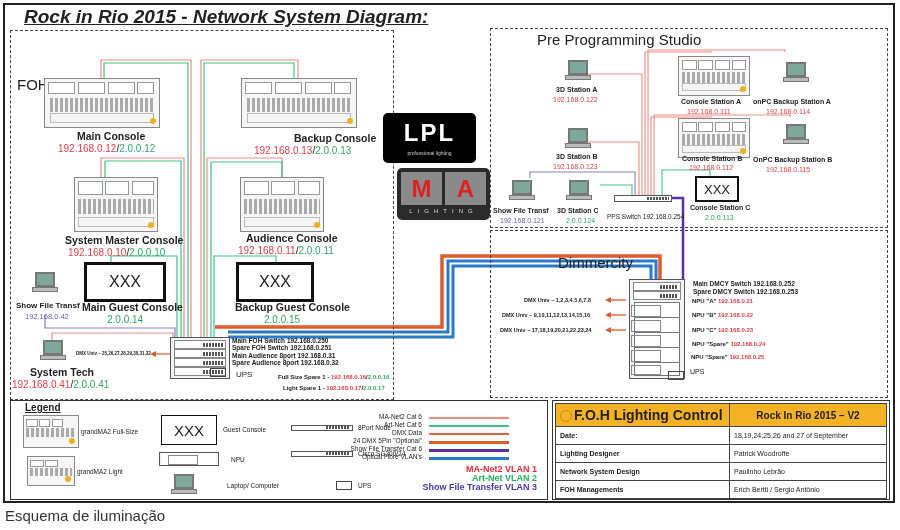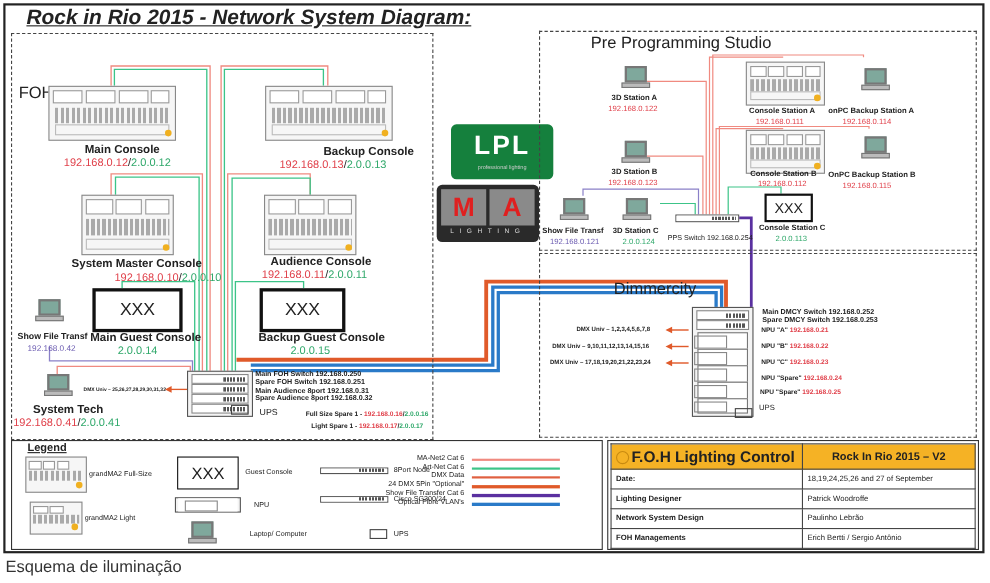--- a/index.html
+++ b/index.html
@@ -122,21 +122,21 @@
 
 <div class="console" style="left:74px;top:177px;width:84px;height:55px;">
   <div class="scr" style="left:3px;width:30%"></div>
     <div class="scr" style="left:36%;width:30%"></div>
     <div class="scr" style="left:70%;width:26%"></div>
   <div class="keys"></div>
     <div class="bot"></div>
     <div class="dot"></div>
 </div>
 <div class="lbl big" style="left:65px;top:234px;">System Master Console</div>
-<div class="ip" style="left:68px;top:247px;margin-left:36px;"><span class="red">192.168.0.10</span>/<span class="green">2.0.0.10</span></div>
+<div class="ip" style="left:68px;top:247px;"><span class="red">192.168.0.10</span>/<span class="green">2.0.0.10</span></div>
 
 <div class="console" style="left:240px;top:177px;width:84px;height:55px;">
   <div class="scr" style="left:3px;width:30%"></div>
     <div class="scr" style="left:36%;width:30%"></div>
     <div class="scr" style="left:70%;width:26%"></div>
   <div class="keys"></div>
     <div class="bot"></div>
     <div class="dot"></div>
 </div>
 <div class="lbl big" style="left:246px;top:232px;">Audience Console</div>
@@ -183,21 +183,21 @@
   <div>Main FOH Switch 192.168.0.250</div>
   <div>Spare FOH Switch 192.168.0.251</div>
   <div>Main Audience 8port 192.168.0.31</div>
   <div>Spare Audience 8port 192.168.0.32</div>
 </div>
 <div class="ups-box" style="left:210px;top:368px;"></div>
 <div class="lbl" style="left:236px;top:370px;font-weight:normal;font-size:8px;">UPS</div>
 <div class="lbl" style="left:278px;top:374px;font-size:6px;"><span>Full Size Spare 1 - </span><span class="red">192.168.0.16</span>/<span class="green">2.0.0.16</span></div>
 <div class="lbl" style="left:283px;top:385px;font-size:6px;"><span>Light Spare 1 - </span><span class="red">192.168.0.17</span>/<span class="green">2.0.0.17</span></div>
 
-<div class="logo" style="left:410px;top:113px;width:93px;height:50px;background:#15803d;">
+<div class="logo" style="left:383px;top:113px;width:93px;height:50px;background:#000000;">
   <div style="position:absolute;left:0;right:0;top:6px;text-align:center;color:#fff;font-size:24px;font-weight:bold;letter-spacing:2px;">LPL</div>
   <div style="position:absolute;left:0;right:0;top:37px;text-align:center;color:#ccc;font-size:5px;">professional lighting</div>
 </div>
 <div class="logo" style="left:397px;top:168px;width:93px;height:52px;background:#2a2a2a;">
   <div style="position:absolute;left:4px;top:4px;width:41px;height:33px;background:#8a8a8a;color:#e02020;font-size:24px;font-weight:bold;text-align:center;line-height:33px;">M</div>
   <div style="position:absolute;left:48px;top:4px;width:41px;height:33px;background:#8a8a8a;color:#e02020;font-size:24px;font-weight:bold;text-align:center;line-height:33px;">A</div>
   <div style="position:absolute;left:0;right:0;top:40px;text-align:center;color:#ddd;font-size:6px;letter-spacing:5px;">LIGHTING</div>
 </div>
 
 <div class="dash" style="left:490px;top:28px;width:398px;height:200px;"></div>
@@ -376,20 +376,25 @@
       <div style="position: absolute; right: 38px; width: 80px; top: 24px; height: 1.5px; background: rgb(60, 196, 136);"></div>
       <div class="lbl" style="right: 125px; top: 28px; font-size: 6.5px; font-weight: normal; text-align: right;">DMX Data</div>
       <div style="position: absolute; right: 38px; width: 80px; top: 32px; height: 1.5px; background: rgb(224, 96, 64);"></div>
       <div class="lbl" style="right: 125px; top: 36px; font-size: 6.5px; font-weight: normal; text-align: right;">24 DMX 5Pin "Optional"</div>
       <div style="position: absolute; right: 38px; width: 80px; top: 40px; height: 3px; background: rgb(224, 90, 42);"></div>
       <div class="lbl" style="right: 125px; top: 44px; font-size: 6.5px; font-weight: normal; text-align: right;">Show File Transfer Cat 6</div>
       <div style="position: absolute; right: 38px; width: 80px; top: 48px; height: 3px; background: rgb(90, 48, 160);"></div>
       <div class="lbl" style="right: 125px; top: 52px; font-size: 6.5px; font-weight: normal; text-align: right;">Optical Fibre VLAN's</div>
       <div style="position: absolute; right: 38px; width: 80px; top: 56px; height: 3px; background: rgb(42, 122, 200);"></div>
     </div>
+  <div class="lbl" style="right:10px;top:64px;font-size:9px;text-align:right;line-height:9px;">
+    <div style="color:#e8283a;">MA-Net2 VLAN 1</div>
+    <div style="color:#22b45a;">Art-Net VLAN 2</div>
+    <div style="color:#4a3aa0;">Show File Transfer VLAN 3</div>
+  </div>
 </div>
 
 <div class="tb">
   <table>
     <tbody>
         <tr class="hdr">
       <td style="font-size:14px;width:165px;"><span style="display:inline-block;width:10px;height:10px;border:1.5px solid #c88a10;border-radius:50%;vertical-align:middle;margin-right:2px;"></span><span>F.O.H Lighting Control</span></td>
       <td style="font-size:10px;text-align:center;">Rock In Rio 2015 – V2</td>
     </tr>
     <tr>

